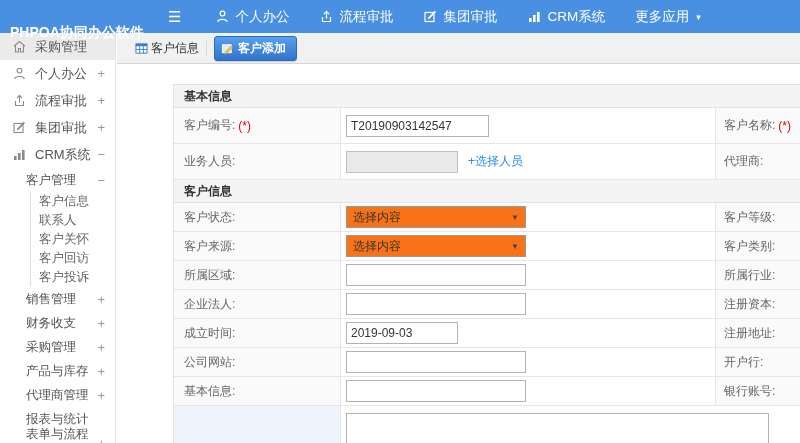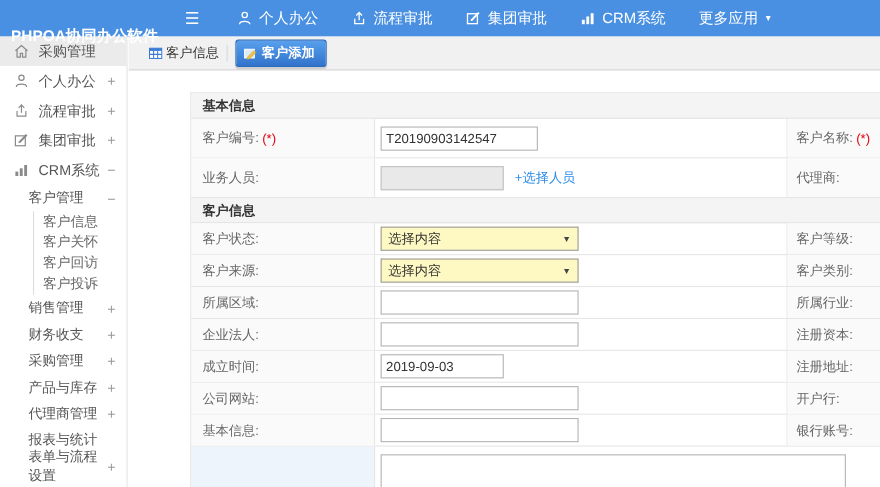--- a/index.html
+++ b/index.html
@@ -57,21 +57,21 @@
   .fld { width:375px; border-right:1px solid #e6e6e6; display:flex;
     align-items:center; padding-left:5px; }
   .lab2 { width:130px; background:#fafafa; border-right:1px solid #e6e6e6;
     display:flex; align-items:center; padding-left:8px; gap:3px; }
   .req { color:#e60012; }
   .ti { height:22px; border:1px solid #b3b3b3; padding:0 4px; font-size:12px;
     color:#333; background:#fff; font-family:inherit; }
   .w143 { width:143px; } .w180 { width:180px; } .w128 { width:112px; }
   .ti.dis { width:112px; background:#e9e9e9; border-color:#c0c0c0; }
   .lnk { color:#2b8bea; font-size:12px; margin-left:10px; text-decoration:none; cursor:pointer; }
-  .sel { width:180px; height:22px; border:1px solid #999; background:#fef9c3;
+  .sel { width:180px; height:22px; border:1px solid #999; background:#f97316;
     display:flex; align-items:center; justify-content:space-between;
     padding:0 6px; color:#333; cursor:pointer; }
   .sel .sc { font-size:8px; color:#444; }
   .frow.partial { height:60px; border-bottom:none; align-items:flex-start; }
   .lab1.blue { background:#edf4fb; height:100%; }
   .fld-wide { flex:1; padding-left:5px; }
   .ta { margin-top:7px; width:423px; height:70px; border:1px solid #b3b3b3;
     resize:none; font-family:inherit; }
 </style>
 </head>
@@ -157,20 +157,21 @@
     <span class="lbl">CRM系统</span>
     <span class="exp">−</span>
   </div>
 
   <div class="s-group">
     <span class="lbl">客户管理</span>
     <span class="exp">−</span>
   </div>
   <div class="s-leaves">
     <div class="s-leaf">客户信息</div>
+    <div class="s-leaf">联系人</div>
     <div class="s-leaf">客户关怀</div>
     <div class="s-leaf">客户回访</div>
     <div class="s-leaf">客户投诉</div>
   </div>
   <div class="s-group">
     <span class="lbl">销售管理</span>
     <span class="exp">+</span>
   </div>
   <div class="s-group">
     <span class="lbl">财务收支</span>

